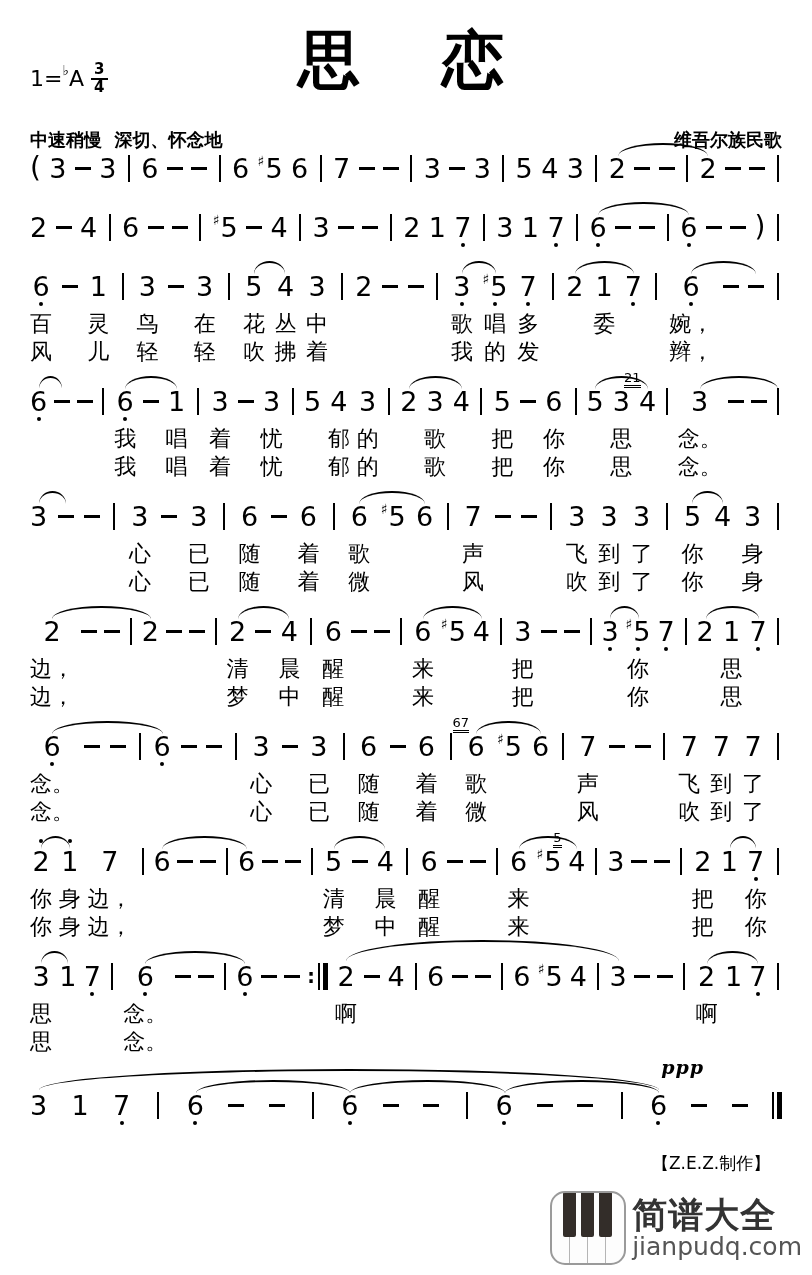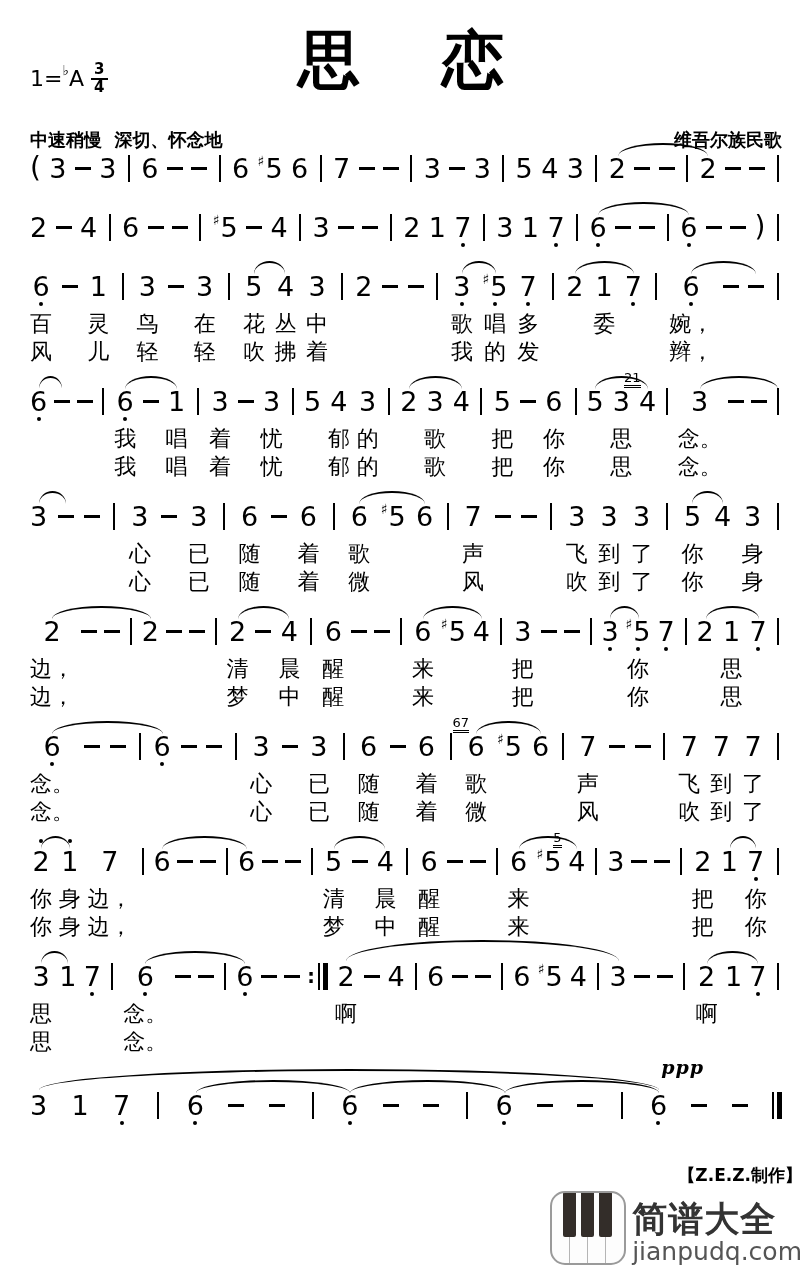--- a/index.html
+++ b/index.html
@@ -36,22 +36,22 @@
   .paren{font-size:28px;}
   .slur{position:absolute;height:11px;border-top:2px solid #000;border-radius:50% 50% 0 0/100% 100% 0 0;top:-1px;}
   .slur.big{height:19px;top:-12px;}
   .endbracket{position:absolute;top:-27px;border-top:2px solid #000;}
   .endbracket .tick{position:absolute;left:0;top:0;width:2px;height:9px;background:#000;}
   .endbracket .lbl{font-size:15px;margin:1px 0 0 8px;display:inline-block;font-weight:bold;}
   .dyn{position:absolute;top:-25px;right:78px;font-family:"DejaVu Serif",serif;font-style:italic;font-weight:bold;font-size:19px;letter-spacing:1px;text-align:center;}
 
   
   .footer{position:absolute;right:10px;bottom:10px;}
-  .credit{font-size:17px;font-weight:bold;text-align:right;margin-left:70px;margin-bottom:4px;}
-  .brandrow{display:flex;align-items:flex-end;}
+  .credit{font-size:17px;font-weight:normal;text-align:center;margin-left:70px;margin-bottom:16px;}
+  .brandrow{display:flex;align-items:center;}
   .piano-icon{width:72px;height:70px;border:2px solid #9a9a9a;border-radius:15px;background:#fdfdfd;position:relative;overflow:hidden;flex:none;}
   .piano-icon .wline{position:absolute;top:0;bottom:0;width:1px;background:#b5b5b5;}
   .piano-icon .bkey{position:absolute;top:0;width:13px;height:44px;background:#332d29;border-radius:0 0 2px 2px;}
   .brandtext{margin-left:6px;}
   .brand{font-size:35px;font-weight:bold;color:#333;line-height:1.1;letter-spacing:1px;}
   .site{font-size:25px;color:#555;line-height:1.05;}
 </style>
 </head>
 <body>
 

